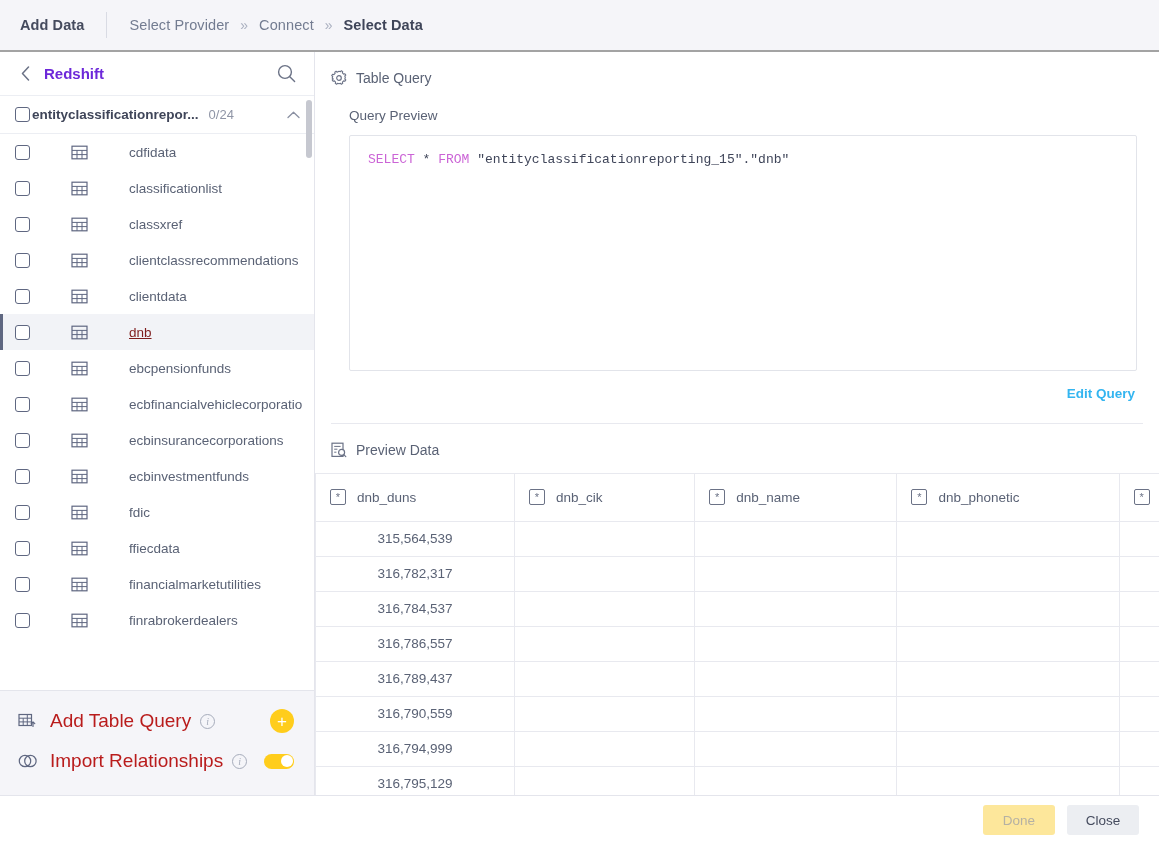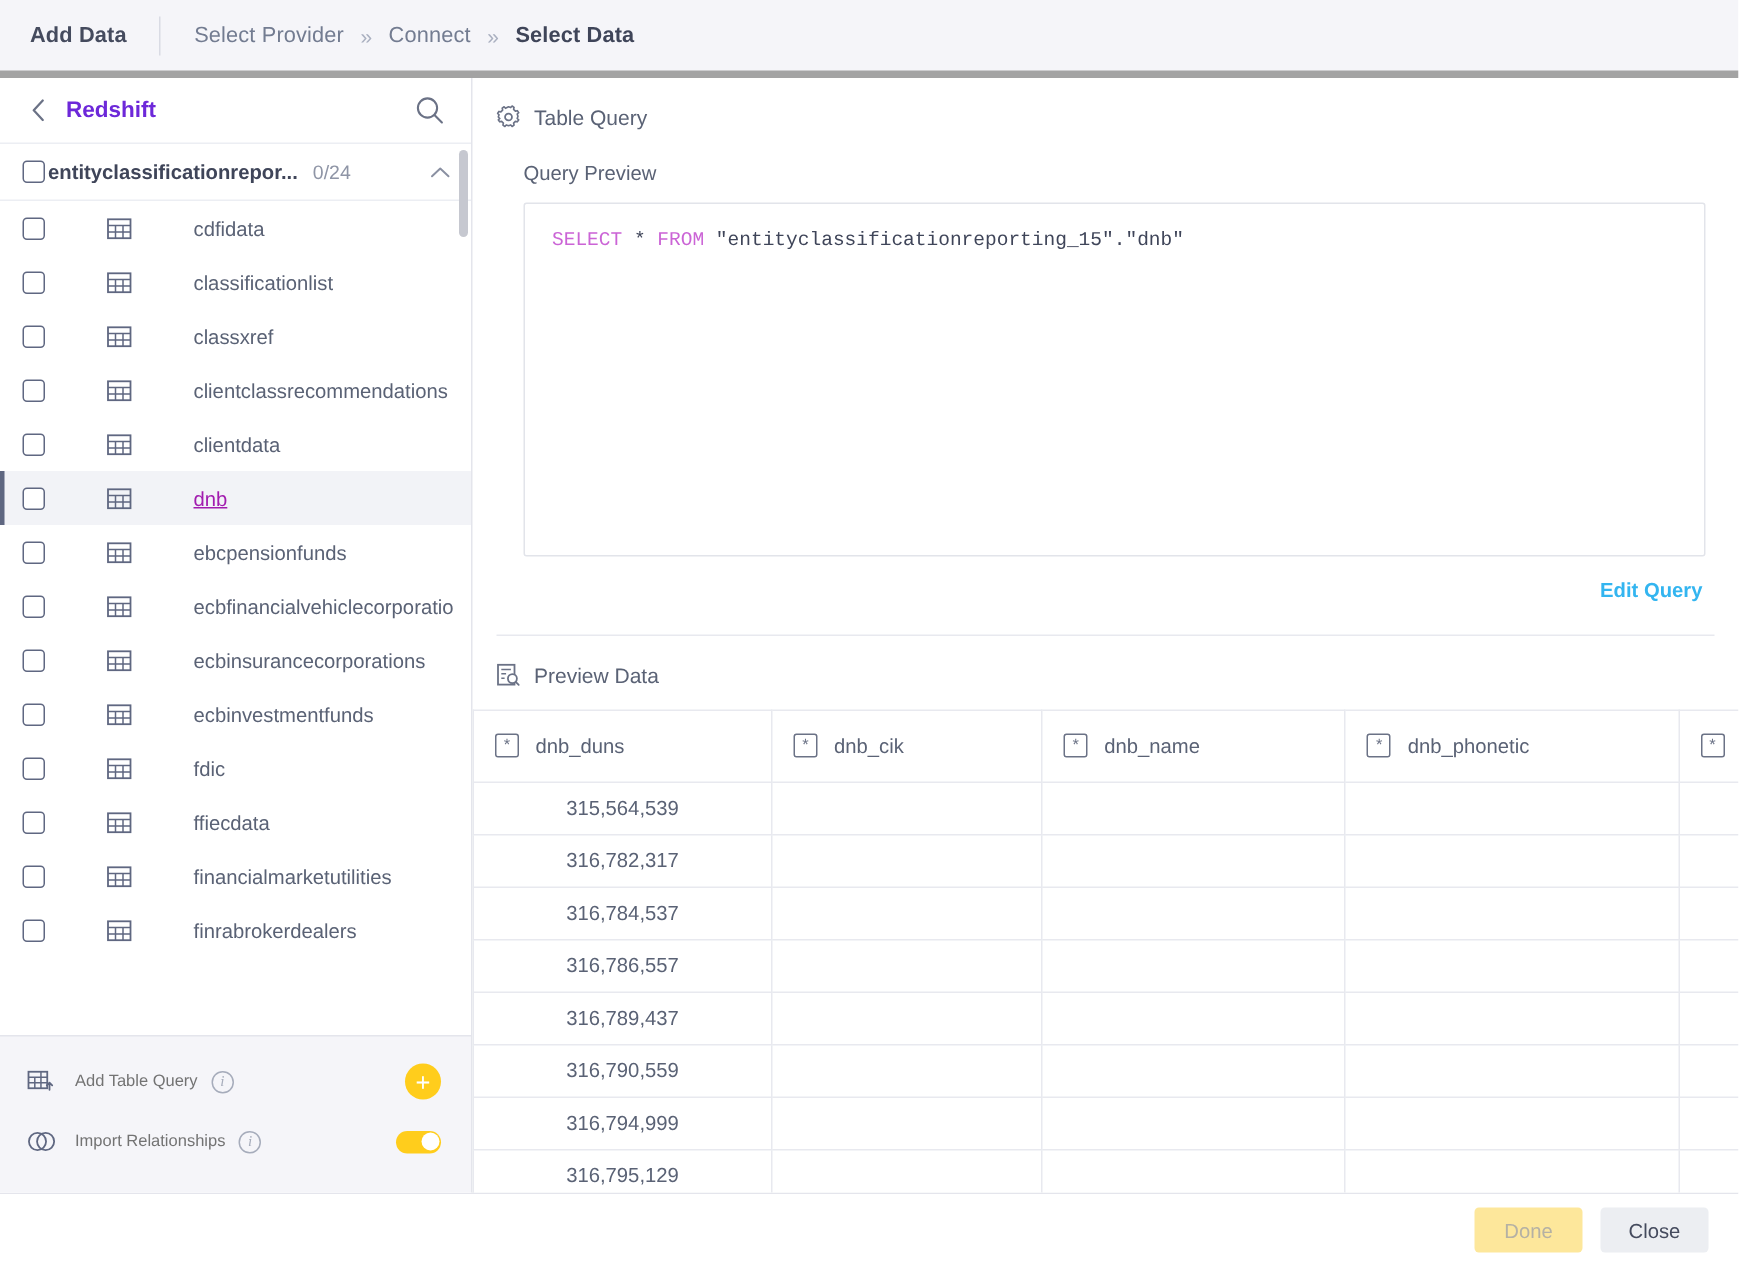--- a/index.html
+++ b/index.html
@@ -15,21 +15,21 @@
     position: relative;
     width: 1159px; height: 844px;
     display: flex; flex-direction: column;
     background: #ffffff;
   }
 
   
   .topbar {
     height: 52px; flex: 0 0 52px;
     background: #f5f5f9;
-    border-bottom: 5px solid #a3a3a3;
+    border-bottom: 2px solid #a3a3a3;
     display: flex; align-items: center;
     padding-left: 20px;
   }
   .topbar-title {
     font-size: 14.5px; font-weight: bold; color: #454b5e;
     letter-spacing: .1px;
   }
   .topbar-sep {
     width: 1px; height: 26px; background: #d9dbe4;
     margin: 0 22px 0 22px;
@@ -99,21 +99,21 @@
   .tbl-row.selected { background: #f2f3f7; }
   .tbl-row.selected::before {
     content: ""; position: absolute; left: 0; top: 0; bottom: 0;
     width: 3px; background: #5f6781;
   }
   .tbl-icon { margin-left: 13px; display: flex; color: #5f6781; }
   .tbl-name {
     font-size: 13.5px; color: #5a6275; margin-left: 13px;
     white-space: nowrap;
   }
-  .tbl-row.selected .tbl-name { color: #a21caf; text-decoration: underline; }
+  .tbl-row.selected .tbl-name { color: #7f1d1d; text-decoration: underline; }
 
   
   .cbx {
     width: 15px; height: 15px; flex: 0 0 15px;
     border: 1.6px solid #5f6781; border-radius: 3px;
     background: #fff; cursor: pointer;
   }
 
   
   .sb-scroll {
@@ -126,21 +126,21 @@
   .sb-footer {
     flex: 0 0 auto; background: #f5f5f9;
     border-top: 1px solid #e4e5ec;
     padding: 10px 0 14px 0;
   }
   .act-row {
     height: 40px; display: flex; align-items: center;
     padding: 0 20px 0 18px;
   }
   .act-icon { display: flex; color: #5f6781; width: 20px; }
-  .act-label { font-size: 11px; color: #737373; margin-left: 12px; }
+  .act-label { font-size: 19px; color: #b91c1c; margin-left: 12px; }
   .info-dot {
     width: 15px; height: 15px; border-radius: 50%;
     border: 1.3px solid #a6acbb; color: #a6acbb;
     font-size: 10px; font-style: italic;
     display: flex; align-items: center; justify-content: center;
     margin-left: 9px; cursor: pointer;
     font-family: "Liberation Serif", serif;
   }
   .plus-btn {
     margin-left: auto; width: 24px; height: 24px; border-radius: 50%;

